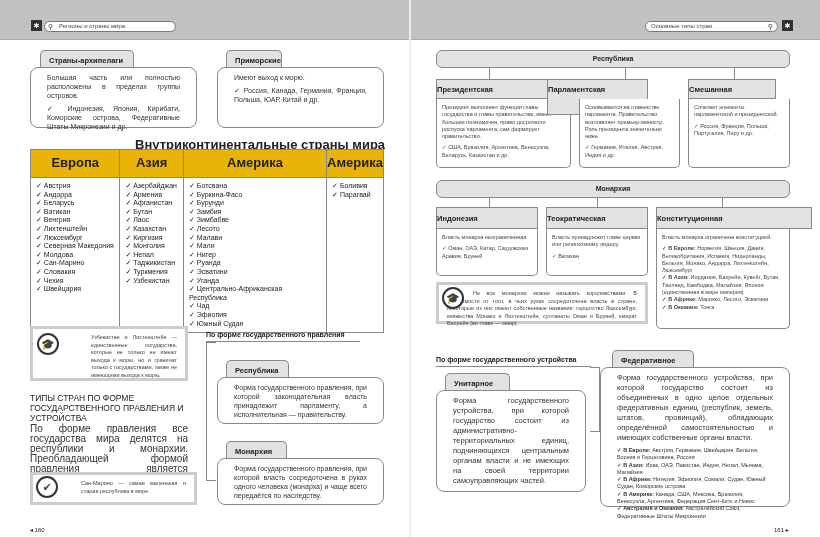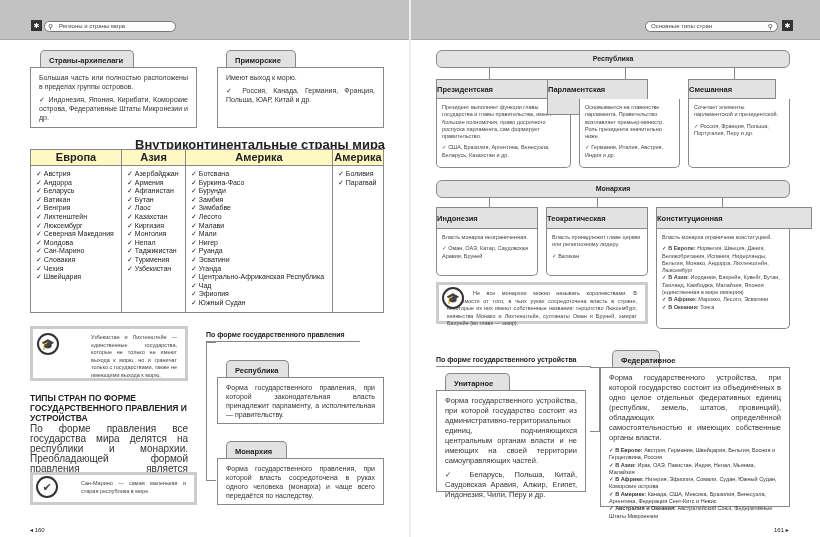--- a/index.html
+++ b/index.html
@@ -7,29 +7,29 @@
 .band{position:absolute;top:0;height:40px;background:#c2c2c2;border-bottom:1px solid #aaa}
 .band.l{left:0;width:410px}
 .band.r{left:410px;width:410px}
 .spine{position:absolute;left:409px;top:0;width:2px;height:537px;background:#eee}
 .search{position:absolute;top:21px;height:11px;border:1px solid #777;border-radius:6px;background:#fff;font-size:6px;line-height:9px;padding-left:14px;color:#444}
 .search .mag{position:absolute;left:3px;top:0;font-size:7px}
 .search.r .mag{left:auto;right:4px}
 .search.r{padding-left:5px}
 .logo{position:absolute;top:20px;width:11px;height:11px;background:#333;color:#fff;font-size:7px;text-align:center;line-height:11px}
 .tab{position:absolute;height:18px;background:#e2e2e2;border:1px solid #888;border-bottom:none;border-radius:5px 5px 0 0;font-weight:bold;font-size:7.5px;padding:5px 8px}
-.card{position:absolute;border:1px solid #888;border-radius:0;background:#fff;padding:5px 8px;font-size:7px;color:#333}
+.card{position:absolute;border:1px solid #888;border-radius:8px;background:#fff;padding:5px 16px;font-size:7px;color:#333}
 .card p{margin-bottom:4px;text-align:justify}
 .ttl{position:absolute;font-weight:bold;font-size:13px}
 table.ct{position:absolute;left:30px;top:149px;width:354px;border-collapse:collapse;font-size:7px}
-table.ct th{background:#fef9c3;border:1px solid #888;height:16px;font-size:11px}
+table.ct th{background:#eab308;border:1px solid #888;height:28px;font-size:13px}
 table.ct td{border-left:1px solid #888;border-right:1px solid #888;border-bottom:1px solid #888;vertical-align:top;padding:4px 5px;line-height:8.6px}
 .note{position:absolute;border:3px solid #ccc;background:#fff;font-size:5.5px;line-height:7.5px;color:#444;padding:5px 8px 5px 55px;text-align:justify}
 .note .ic{position:absolute;left:4px;top:4px;width:22px;height:22px;border-radius:50%;background:#fff;border:2px solid #333;text-align:center;line-height:18px;font-size:11px}
-.h2{position:absolute;font-weight:bold;font-size:8.5px;line-height:10px}
+.h2{position:absolute;font-weight:normal;font-size:8.5px;line-height:10px}
 .body{position:absolute;font-size:10px;line-height:10px;text-align:justify;color:#333}
 .hdr{position:absolute;font-weight:bold;font-size:7px;border-bottom:1px solid #888;padding-bottom:2px}
 .bracket{position:absolute;border:1px solid #888;border-right:none}
 .roundbar{position:absolute;background:#e2e2e2;border:1px solid #888;border-radius:6px;font-weight:bold;font-size:7px;text-align:center;line-height:16px}
 .sq{position:absolute;background:#e2e2e2;border:1px solid #888;font-weight:bold;font-size:7.5px;text-align:left}
 .sqb{position:absolute;border:1px solid #888;border-top:none;border-radius:0 0 5px 5px;background:#fff;font-size:5.5px;line-height:7.3px;padding:5px 5px;color:#444}
 .sqb p{margin-bottom:4px}
 .vl{position:absolute;width:1px;background:#888}
 .pn{position:absolute;font-size:6px;top:527px}
 b{font-weight:bold}
@@ -50,21 +50,21 @@
   <span>Основные типы стран</span>
   <span class="mag">⚲</span>
 </div>
 <div class="logo" style="left:782px">✱</div>
 
 <div class="tab" style="left:40px;top:50px;width:94px">Страны-архипелаги</div>
 <div class="card" style="left:30px;top:67px;width:167px;height:61px">
   <p>Большая часть или полностью расположены в пределах группы островов.</p>
   <p>✓ Индонезия, Япония, Кирибати, Коморские острова, Федеративные Штаты Микронезии и др.</p>
 </div>
-<div class="tab" style="left:226px;top:50px;width:70px">Приморские</div>
+<div class="tab" style="left:226px;top:50px;width:56px">Приморские</div>
 <div class="card" style="left:217px;top:67px;width:167px;height:61px">
   <p>Имеют выход к морю.</p>
   <p>✓ Россия, Канада, Германия, Франция, Польша, ЮАР, Китай и др.</p>
 </div>
 
 <div class="ttl" style="left:135px;top:137px">Внутриконтинентальные страны мира</div>
 <table class="ct">
   <thead>
       <tr>
     <th style="width:91px">Европа</th>
@@ -206,24 +206,23 @@
   <div class="ic" style="left:3px;top:2px;text-indent:0">🎓</div>
   <span>Не все монархии можно называть королевствами. В зависимости от того, в чьих руках сосредоточена власть в стране, некоторые из них имеют собственные названия: герцогство Люксембург, княжества Монако и Лихтенштейн, султанаты Оман и Бруней, эмират Бахрейн (во главе — эмир).</span>
 </div>
 
 <div class="hdr" style="left:436px;top:355px;width:155px">По форме государственного устройства</div>
 <div class="bracket" style="left:590px;top:367px;width:10px;height:65px;border-left:none;border-right:1px solid #888"></div>
 
 <div class="tab" style="left:445px;top:373px;width:65px">Унитарное</div>
 <div class="card" style="left:436px;top:390px;width:150px;height:102px;font-size:7.5px;line-height:10px">
   <p>Форма государственного устройства, при которой государство состоит из административно-территориальных единиц, подчиняющихся центральным органам власти и не имеющих на своей территории самоуправляющих частей.</p>
-  <p>✓ Беларусь, Польша, Китай, Саудовская Аравия, Алжир, Египет, Индонезия, Чили, Перу и др.</p>
-</div>
-
-<div class="tab" style="left:612px;top:350px;width:48px">Федеративное</div>
+</div>
+
+<div class="tab" style="left:612px;top:350px;width:82px">Федеративное</div>
 <div class="card" style="left:600px;top:367px;width:190px;height:140px;font-size:7.5px;line-height:10px">
   <p>Форма государственного устройства, при которой государство состоит из объединённых в одно целое отдельных федеративных единиц (республик, земель, штатов, провинций), обладающих определённой самостоятельностью и имеющих собственные органы власти.</p>
   <div style="font-size:5.5px;line-height:7.3px">
       <div><b>✓ В Европе: </b>Австрия, Германия, Швейцария, Бельгия, Босния и Герцеговина, Россия</div>
       <div><b>✓ В Азии: </b>Ирак, ОАЭ, Пакистан, Индия, Непал, Мьянма, Малайзия</div>
       <div><b>✓ В Африке: </b>Нигерия, Эфиопия, Сомали, Судан, Южный Судан, Коморские острова</div>
       <div><b>✓ В Америке: </b>Канада, США, Мексика, Бразилия, Венесуэла, Аргентина, Федерация Сент-Китс и Невис</div>
       <div><b>✓ Австралия и Океания: </b>Австралийский Союз, Федеративные Штаты Микронезии</div>
     </div>
 </div>

